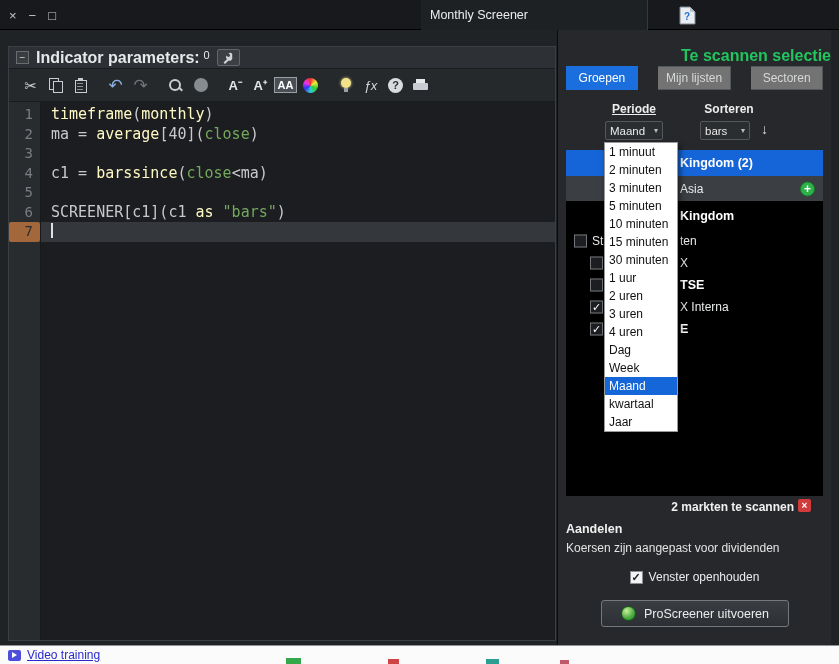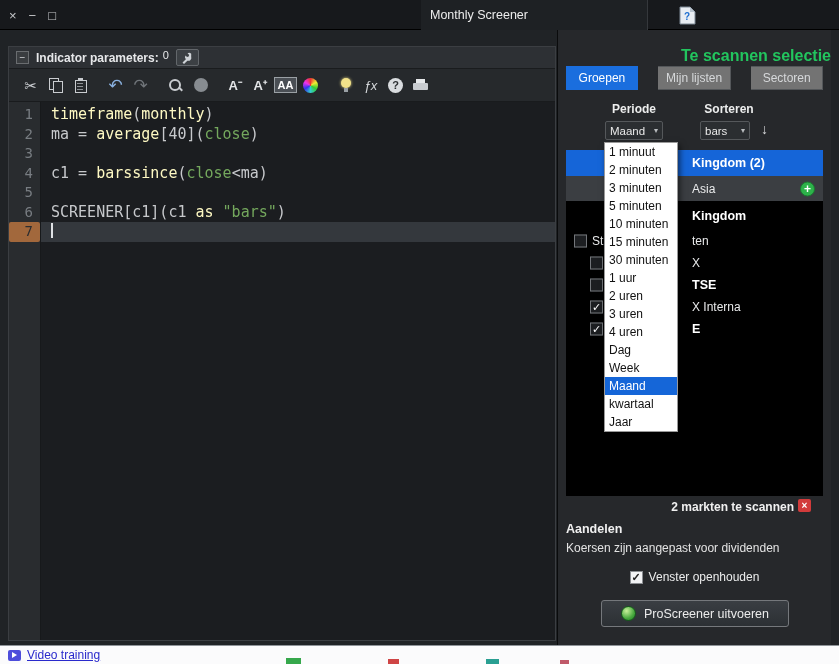--- a/index.html
+++ b/index.html
@@ -16,21 +16,21 @@
   .tab { position:absolute; top:0; height:30px; display:flex; align-items:center; gap:6px; padding:0 9px; }
   .tab-active { left:218px; width:203px; background:#2a2d31; border-left:1px solid #000; border-right:1px solid #000; }
   .tab-second { left:421px; width:227px; background:#1e2124; border-right:1px solid #35383c; }
   .tab-label { font-size:12.5px; color:#ececec; white-space:nowrap; }
   .doc-help { position:absolute; left:676px; top:4px; width:22px; height:22px; display:flex; align-items:center; justify-content:center; }
 
   
   .editor-panel { position:absolute; left:8px; top:46px; width:548px; height:595px; background:#1b1d20; border:1px solid #3b3e42; }
   .params-header { position:absolute; left:0; top:0; right:0; height:22px; background:#2d3034; border-bottom:1px solid #1a1c1e; display:flex; align-items:center; padding:0 7px; gap:7px; }
   .collapse-box { width:13px; height:13px; border:1px solid #6a6d70; background:#3a3d40; color:#d8dadd; font-size:10px; line-height:11px; text-align:center; }
-  .params-title { font-size:12px; font-weight:bold; color:#e7e8ea; }
+  .params-title { font-size:16px; font-weight:bold; color:#e7e8ea; }
   .params-count { font-size:11px; color:#e7e8ea; position:relative; top:-3px; margin-left:-3px; }
   .wrench-btn { width:23px; height:17px; border:1px solid #63676b; background:#3c4044; display:flex; align-items:center; justify-content:center; border-radius:2px; }
 
   .toolbar { position:absolute; left:0; top:22px; right:0; height:33px; background:#26292c; border-bottom:1px solid #191b1d; display:flex; align-items:center; padding:0 9px; }
   .tb-btn { width:25px; height:24px; display:flex; align-items:center; justify-content:center; border-radius:2px; }
   .sep { width:10px; height:24px; }
   .g15 { font-size:15px; color:#c9ccd0; line-height:1; }
   .ic-undo { font-size:17px; color:#8ab1e0; line-height:1; }
   .ic-redo { font-size:17px; color:#70757a; line-height:1; }
   .tb-a { font-size:13px; font-weight:bold; color:#e3e5e7; line-height:1; }
@@ -70,40 +70,40 @@
 
   
   .scanner-panel { position:absolute; left:557px; top:30px; width:274px; height:615px; background:#26282b; border-left:1px solid #0a0b0c; }
   .scan-title { position:absolute; left:0; top:17px; width:100%; text-align:right; font-size:16px; font-weight:bold; color:#22c55e; }
   .scan-tabs { position:absolute; left:8px; top:36px; width:257px; height:24px; display:flex;gap:20px; }
   .stab { height:24px; border:1px solid #54575a; background:#737373; color:#d6d8da; font-size:12px; display:flex; align-items:center; justify-content:center; }
   .stab + .stab { border-left:none; }
   .stab-0 { width:85px; } .stab-1 { width:87px; } .stab-2 { width:85px; }
   .stab-active { background:#1a6ede; border-color:#1a6ede; color:#fff; }
   .lbl { position:absolute; top:72px; font-size:12px; font-weight:bold; color:#eceded; text-align:center; }
-  .lbl-periode { left:47px; width:58px; }
+  .lbl-periode { left:47px; width:58px;text-decoration:underline; }
   .lbl-sorteren { left:142px; width:58px; }
   .select { position:absolute; top:91px; height:19px; background:#2b2e31; border:1px solid #55585b; border-radius:2px; display:flex; align-items:center; justify-content:space-between; padding:0 4px; font-size:11.5px; color:#e8e8e8; }
   .periode-select { left:47px; width:58px; }
   .sorteren-select { left:142px; width:50px; }
   .chev { font-size:8px; color:#b9bcbf; margin-left:3px; }
   .sort-arrow { position:absolute; left:203px; top:91px; font-size:14px; font-weight:bold; color:#d8dadc; }
 
   .market-list { position:absolute; left:8px; top:120px; width:257px; height:346px; background:#000; }
   .mrow { position:absolute; left:0; right:0; }
   .mrow-sel  { top:0;   height:26px; background:#1565d8; }
   .mrow-gray { top:26px; height:25px; background:#3b3e42; }
   .mrow-header { top:51px; height:30px; }
   .mrow-c4 { top:80px;  height:22px; }
   .mrow-c5 { top:102px; height:22px; }
   .mrow-c6 { top:124px; height:22px; }
   .mrow-c7 { top:146px; height:22px; }
   .mrow-c8 { top:168px; height:22px; }
   .mr-left  { position:absolute; left:26px; top:50%; transform:translateY(-50%); font-size:12px; color:#e9eaeb; white-space:nowrap; }
-  .mr-right { position:absolute; left:114px; top:50%; transform:translateY(-50%); font-size:12px; color:#e9eaeb; white-space:nowrap;padding-left:12px; }
+  .mr-right { position:absolute; left:114px; top:50%; transform:translateY(-50%); font-size:12px; color:#e9eaeb; white-space:nowrap; }
   .mr-bold { font-weight:bold; font-size:12.5px; color:#fff; }
   .cb { position:absolute; top:50%; transform:translateY(-50%); width:13px; height:13px; background:#1c1e21; border:1px solid #73767a; display:flex; align-items:center; justify-content:center; font-size:11px; color:#fff; line-height:1; }
   .cb-p1 { left:8px; } .cb-p2 { left:24px; }
   .plus-btn { position:absolute; right:8px; top:50%; transform:translateY(-50%); width:15px; height:15px; border-radius:50%; background:#2db24a; border:1px solid #1c7a31; color:#fff; font-size:12px; font-weight:bold; display:flex; align-items:center; justify-content:center; line-height:1; }
 
   .count-text { position:absolute; left:0; top:470px; width:236px; text-align:right; font-size:12px; font-weight:bold; color:#f0f0f0; }
   .remove-x { position:absolute; left:240px; top:469px; width:13px; height:13px; background:#d23b3b; border-radius:2px; color:#fff; font-size:10px; font-weight:bold; display:flex; align-items:center; justify-content:center; line-height:1; }
   .aandelen { position:absolute; left:8px; top:492px; font-size:12.5px; font-weight:bold; color:#f0f0f0; }
   .dividend { position:absolute; left:8px; top:511px; font-size:12px; color:#e3e3e3; }
   .keep-row { position:absolute; left:0; top:540px; width:100%; display:flex; align-items:center; justify-content:center; gap:6px; }

